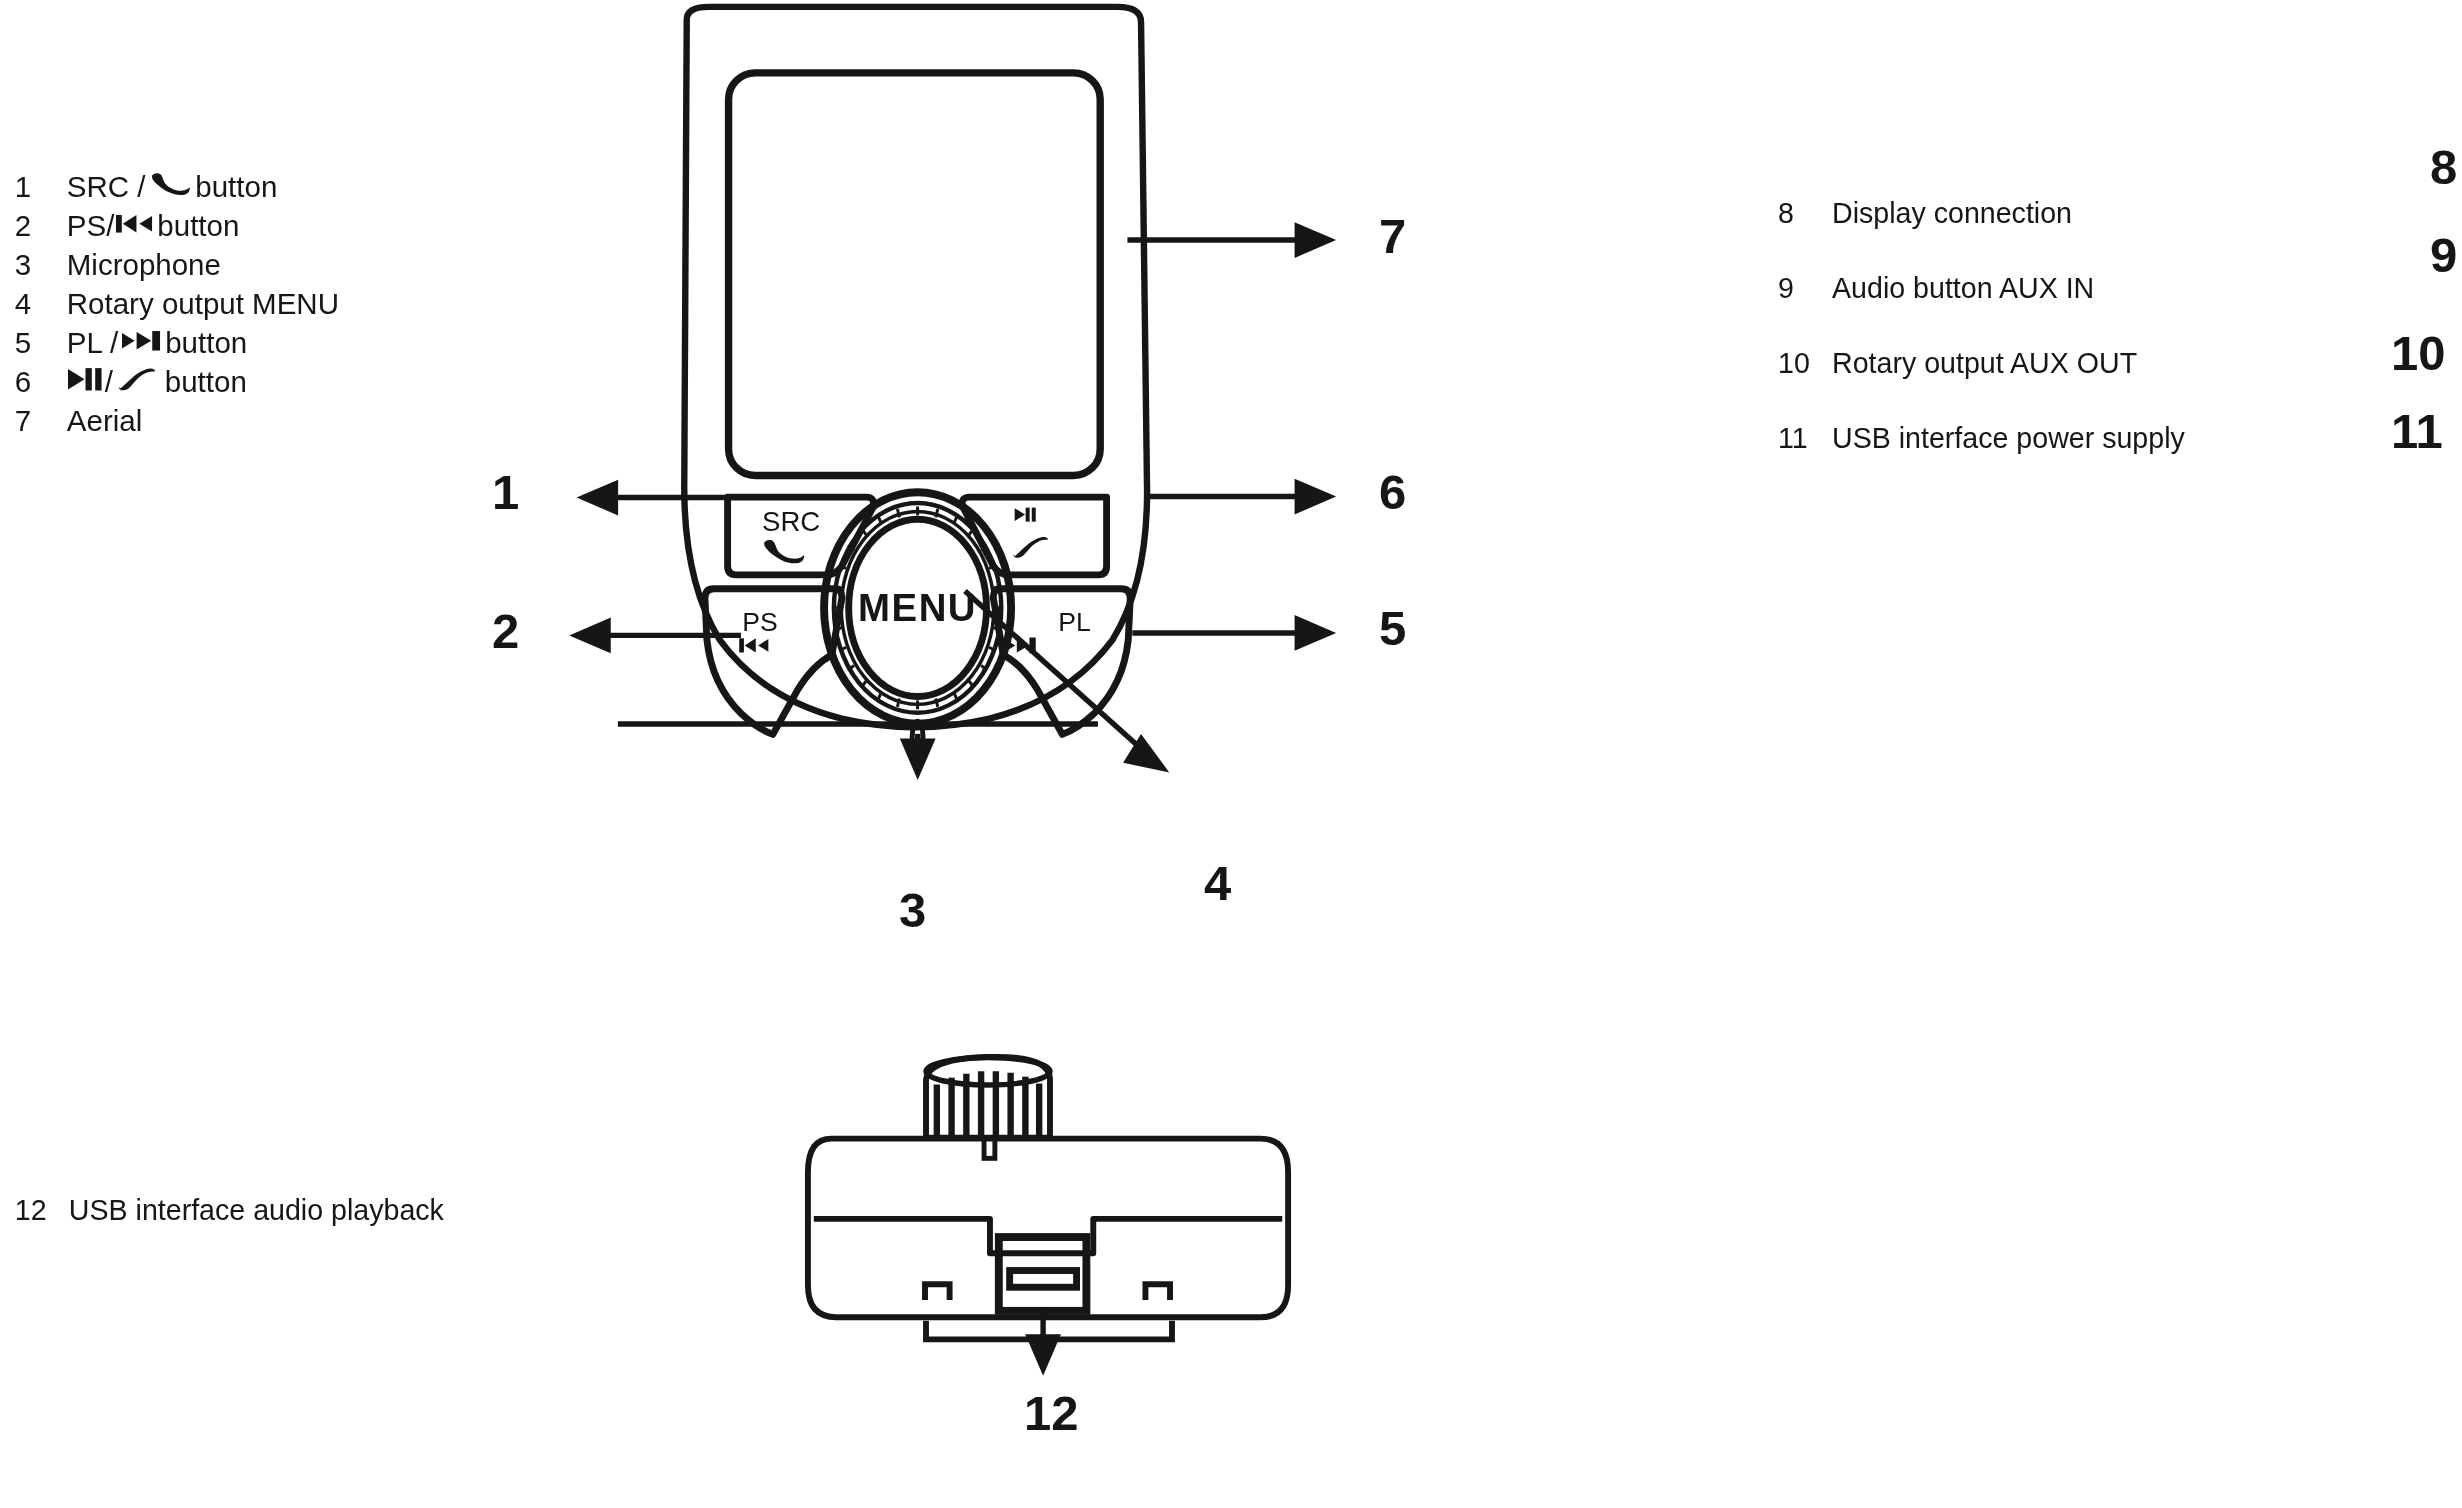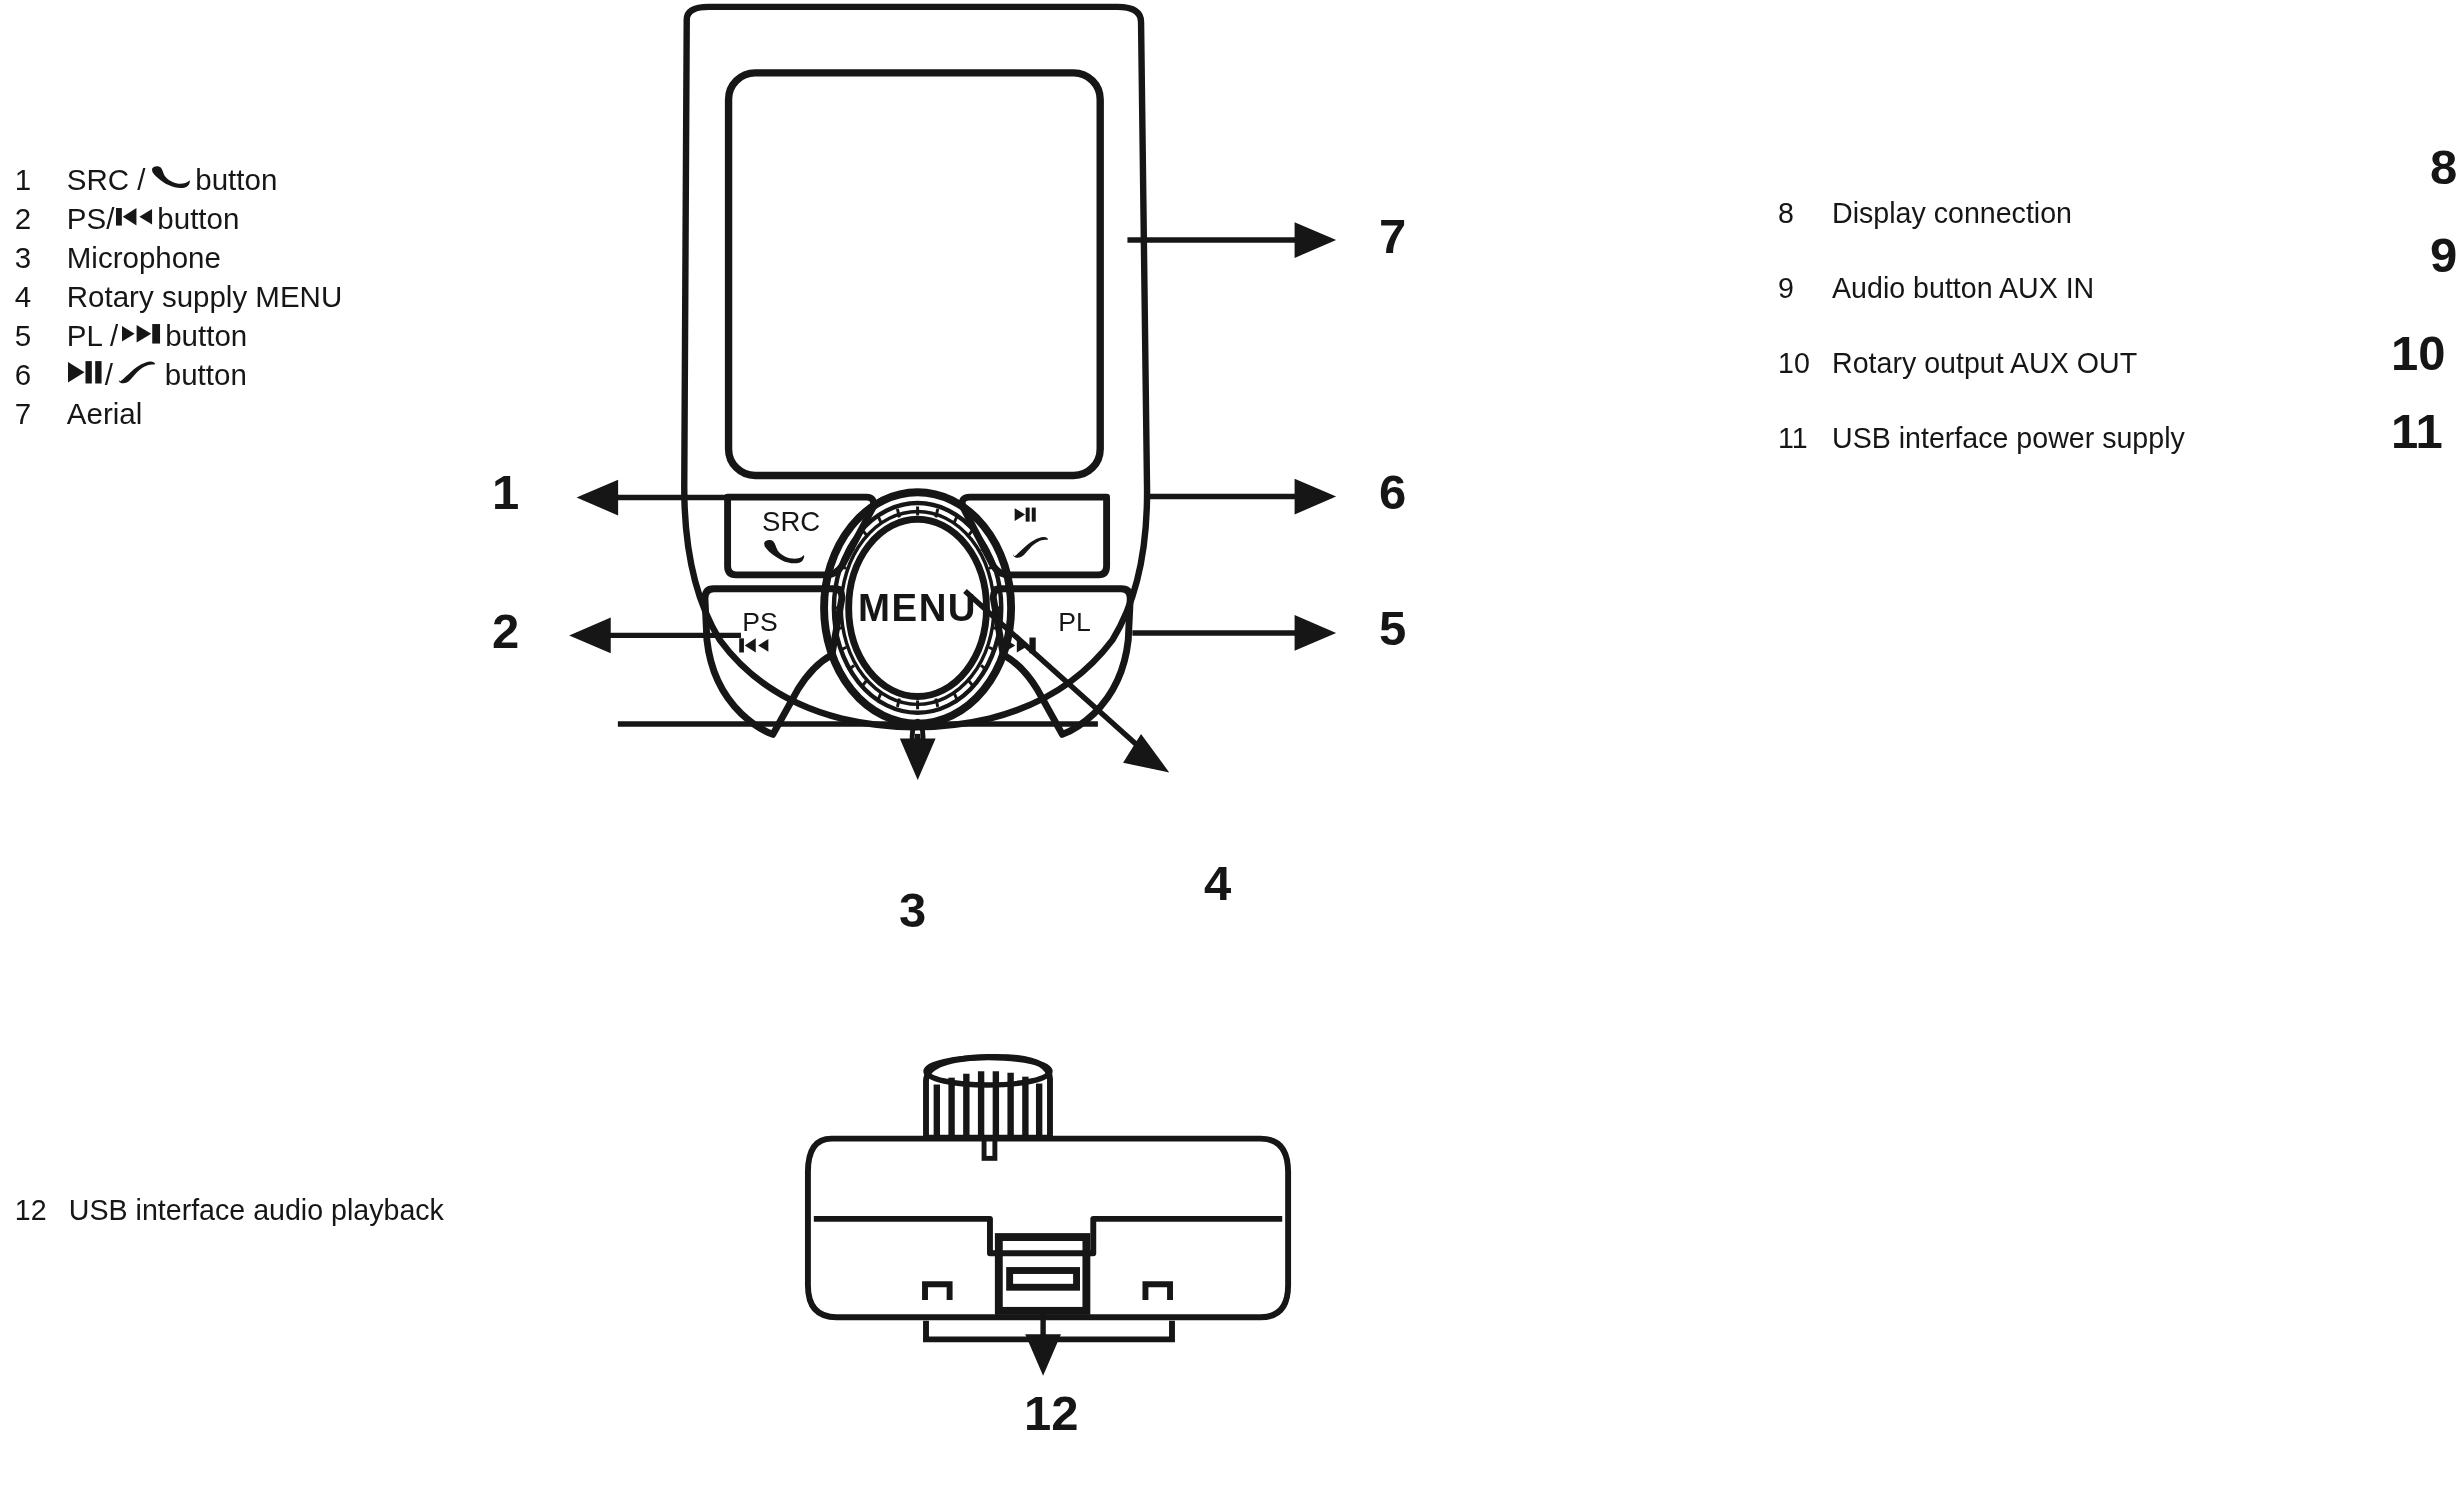--- a/index.html
+++ b/index.html
@@ -44,21 +44,21 @@
   }
 
   
   #legend-left {
     left: 14.8px;
     top: 163px;
     font-size: 29.5px;
   }
   #legend-left .legend-row { height: 39px; margin-bottom: 0px; }
   #legend-left .legend-num { width: 52px; font-size: 29.5px; }
-  #legend-left .legend-text { font-size: 29.5px; }
+  #legend-left .legend-text { font-size: 29.5px; margin-top: 7px; }
 
   
   #legend-right {
     left: 1778px;
     top: 197px;
     font-size: 28.6px;
   }
   #legend-right .legend-row { height: 75px; }
   #legend-right .legend-num { width: 54px; font-size: 28.6px; }
   #legend-right .legend-text { font-size: 28.6px; }
@@ -135,21 +135,21 @@
       </span>
     </div>
 
     <div class="legend-row">
       <span class="legend-num">3</span>
       <span class="legend-text">Microphone</span>
     </div>
 
     <div class="legend-row">
       <span class="legend-num">4</span>
-      <span class="legend-text">Rotary supply MENU</span>
+      <span class="legend-text">Rotary output MENU</span>
     </div>
 
     <div class="legend-row">
       <span class="legend-num">5</span>
       <span class="legend-text">
         <span>PL /</span>
         <span class="gl" style="width:41px;height:23.6px;margin:0 3px -3px 3px;">
           <svg width="41" height="23.6" viewBox="0 0 84 48">
             <polygon points="2,8 2,40 28,24" fill="#161616"></polygon>
             <polygon points="32,6 32,42 62,24" fill="#161616"></polygon>

